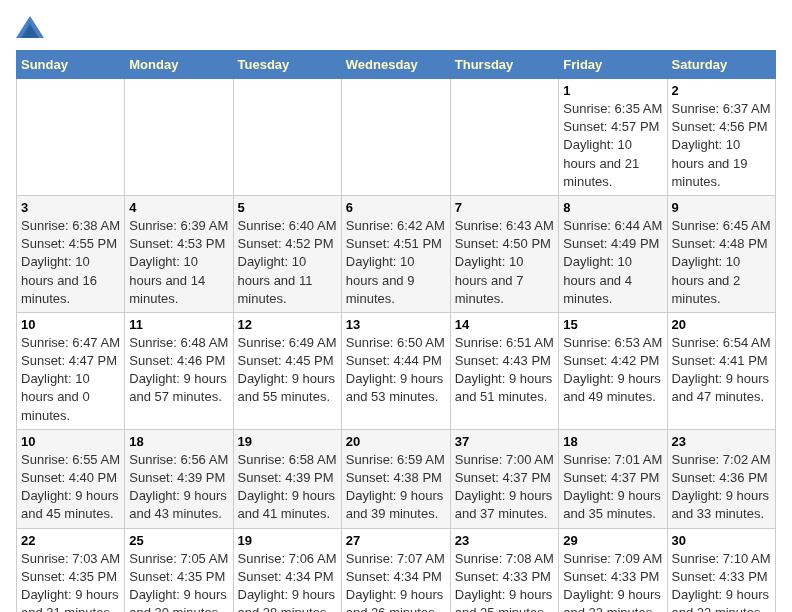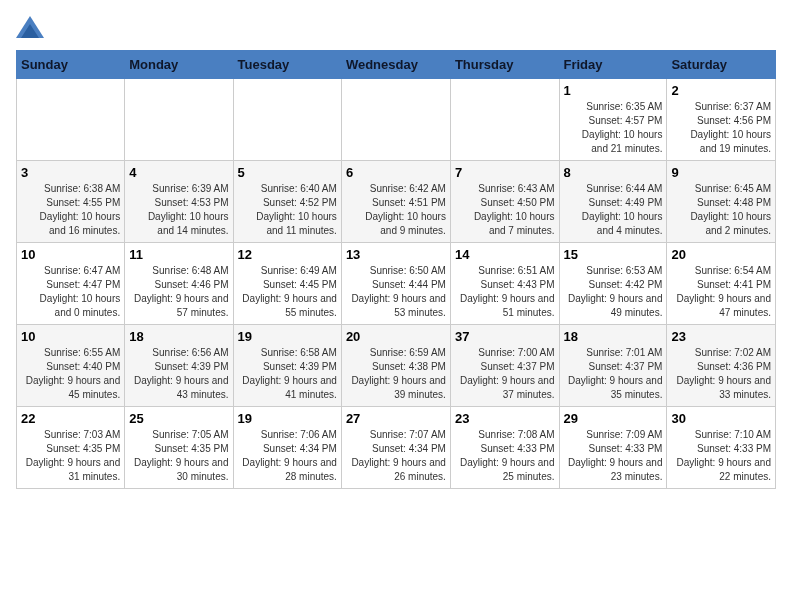--- a/index.html
+++ b/index.html
@@ -37,21 +37,21 @@
       font-size: 15px;
       color: #555;
     }
     table {
       width: 100%;
       border-collapse: collapse;
       font-size: 11px;
     }
     thead tr th {
       background: #4a7fc1;
-      color: #0f172a;
+      color: #fef9c3;
       padding: 6px 4px;
       text-align: left;
       font-size: 13px;
       font-weight: bold;
       border: 1px solid #4a7fc1;
     }
     tbody tr td {
       border: 1px solid #ccc;
       vertical-align: top;
       padding: 4px;
@@ -61,24 +61,23 @@
     }
     tbody tr:nth-child(even) td {
       background: #f5f5f5;
     }
     .day-num {
       font-weight: bold;
       font-size: 13px;
       margin-bottom: 2px;
     }
     .day-info {
-      font-size: 10px;
+      font-size: 13px;
       color: #333;
       line-height: 1.4;
-      text-align: right;
     }
     .empty-cell {
       background: #fff !important;
     }
   </style>
 </head>
 <body>
 
 <div class="header-area">
   <div class="logo">

